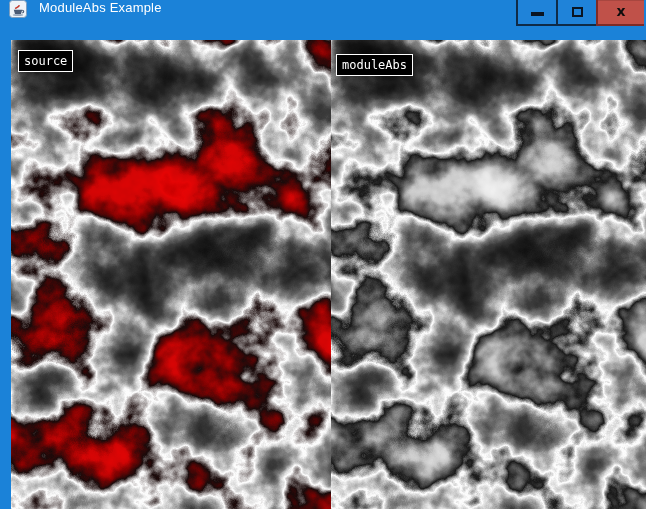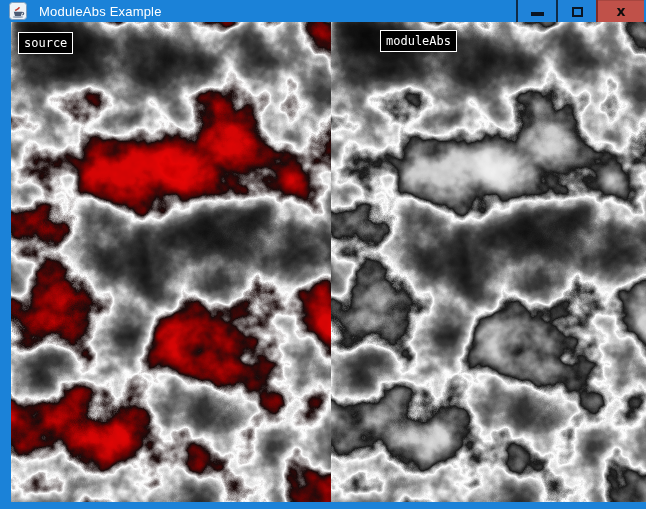--- a/index.html
+++ b/index.html
@@ -14,24 +14,23 @@
   .window {
     position: relative;
     width: 646px;
     height: 509px;
     background: #1b82d8; 
     box-sizing: border-box;
   }
   
   .titlebar {
     position: relative;
-    height: 22px;
+    height: 40px;
     background: #1b82d8;
     display: flex;
-    align-items: center;
   }
   .app-icon {
     width: 18px;
     height: 18px;
     margin-left: 9px;
     flex: 0 0 auto;
     display: block;
   }
   .title-text {
     color: #ffffff;
@@ -113,21 +112,21 @@
     position: absolute;
     background: #000000;
     border: 1px solid #ffffff;
     color: #ffffff;
     font-family: "DejaVu Sans Mono", monospace;
     font-size: 12px;
     line-height: 14px;
     padding: 3px 5px 3px 5px;
   }
   .panel.left .img-label { left: 7px; top: 10px; }
-  .panel.right .img-label { left: 5px; top: 8px; margin-left: 44px; }
+  .panel.right .img-label { left: 5px; top: 14px; }
   
   .bottom-border {
     height: 3px;
     background: #1b82d8;
   }
   .hidden-defs {
     position: absolute;
     width: 0;
     height: 0;
   }

